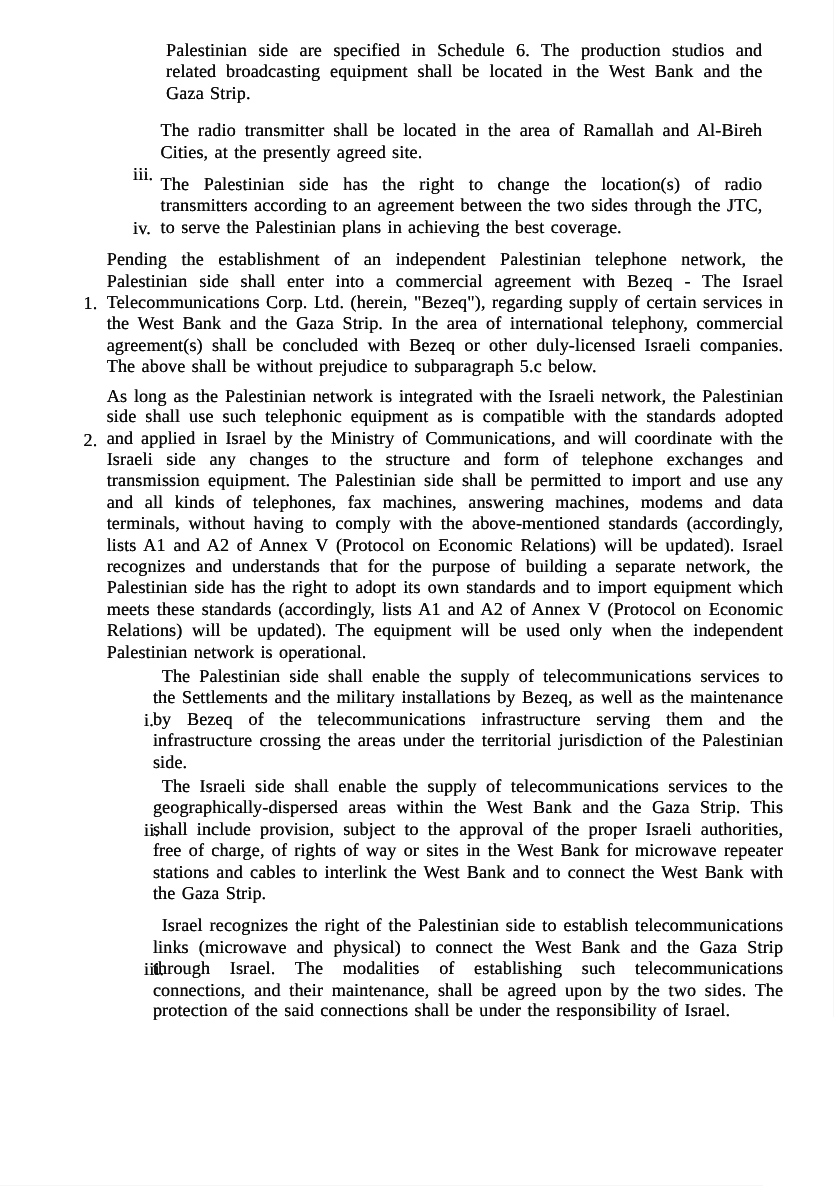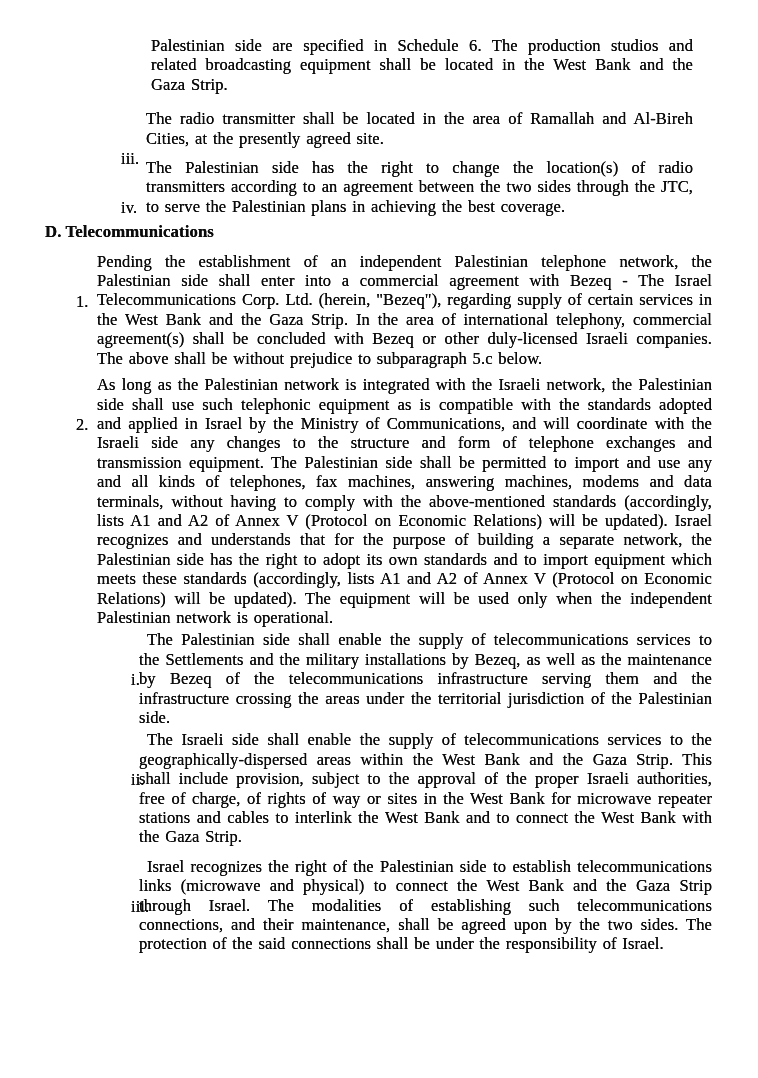--- a/index.html
+++ b/index.html
@@ -78,21 +78,20 @@
   <div class="para item blk-rtop blk-iii">
     <span class="marker">iii.</span>
     <span>The radio transmitter shall be located in the area of Ramallah and Al-Bireh Cities, at the presently agreed site.</span>
   </div>
 
   <div class="para item blk-rtop blk-iv">
     <span class="marker">iv.</span>
     <span>The Palestinian side has the right to change the location(s) of radio transmitters according to an agreement between the two sides through the JTC, to serve the Palestinian plans in achieving the best coverage.</span>
   </div>
 
-  <h2 class="heading">D. Telecommunications</h2>
 
   <div class="para item blk-num blk-1">
     <span class="marker">1.</span>
     <span>Pending the establishment of an independent Palestinian telephone network, the Palestinian side shall enter into a commercial agreement with Bezeq - The Israel Telecommunications Corp. Ltd. (herein, "Bezeq"), regarding supply of certain services in the West Bank and the Gaza Strip. In the area of international telephony, commercial agreement(s) shall be concluded with Bezeq or other duly-licensed Israeli companies. The above shall be without prejudice to subparagraph 5.c below.</span>
   </div>
 
   <div class="para item blk-num blk-2">
     <span class="marker">2.</span>
     <span>As long as the Palestinian network is integrated with the Israeli network, the Palestinian side shall use such telephonic equipment as is compatible with the standards adopted and applied in Israel by the Ministry of Communications, and will coordinate with the Israeli side any changes to the structure and form of telephone exchanges and transmission equipment. The Palestinian side shall be permitted to import and use any and all kinds of telephones, fax machines, answering machines, modems and data terminals, without having to comply with the above-mentioned standards (accordingly, lists A1 and A2 of Annex V (Protocol on Economic Relations) will be updated). Israel recognizes and understands that for the purpose of building a separate network, the Palestinian side has the right to adopt its own standards and to import equipment which meets these standards (accordingly, lists A1 and A2 of Annex V (Protocol on Economic Relations) will be updated). The equipment will be used only when the independent Palestinian network is operational.</span>
   </div>

